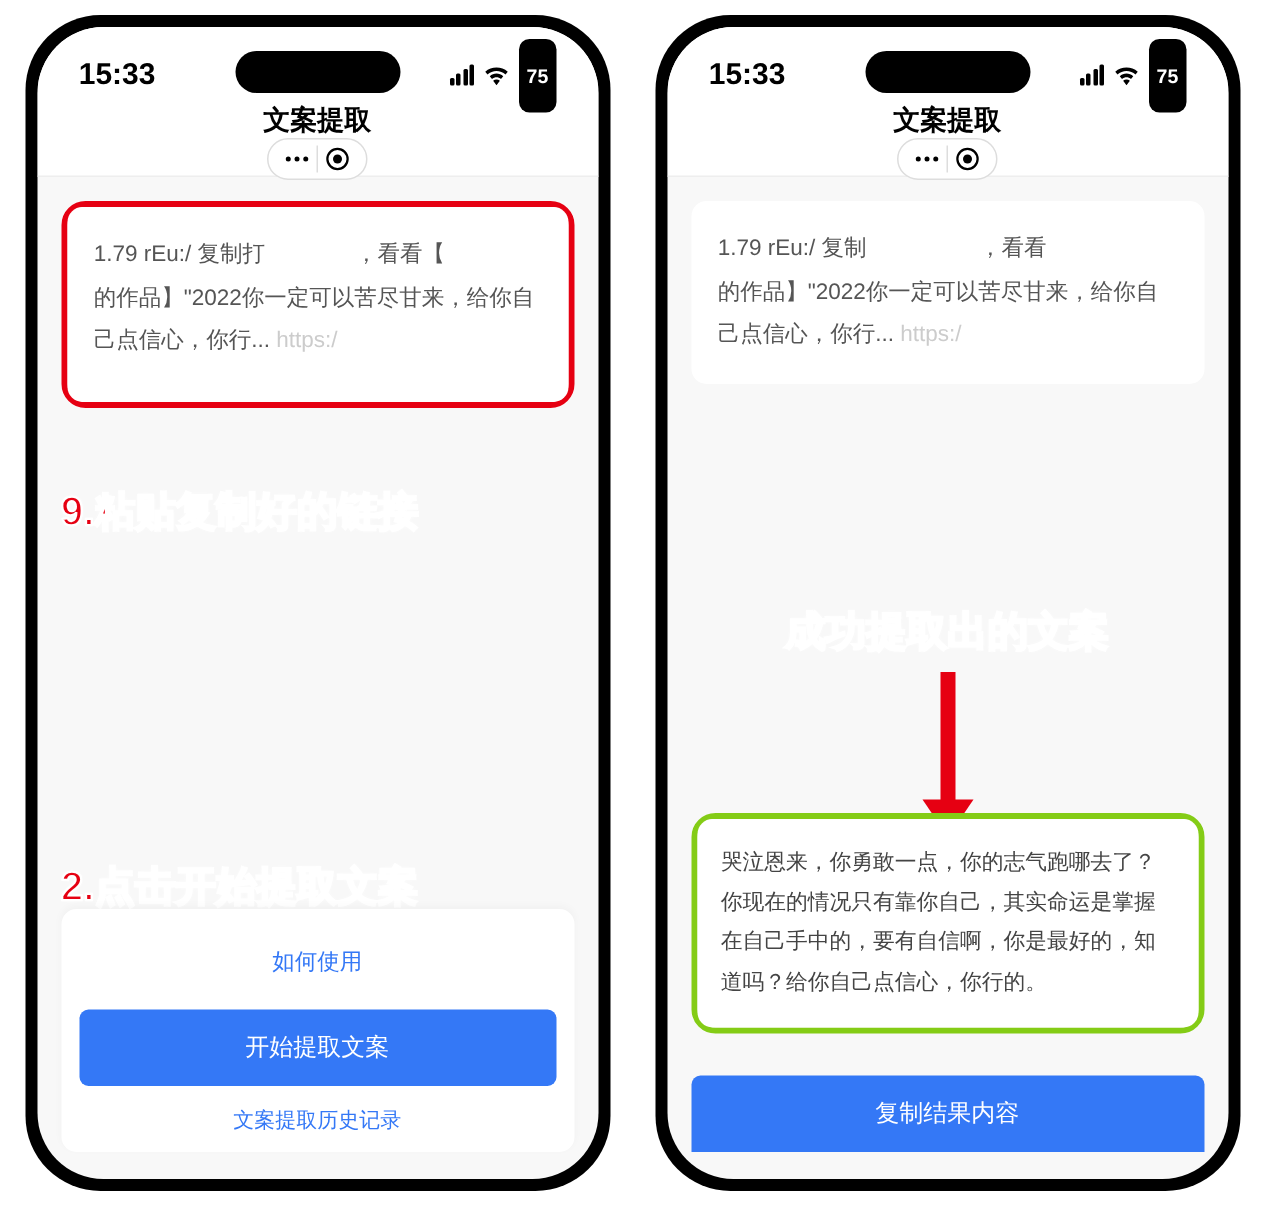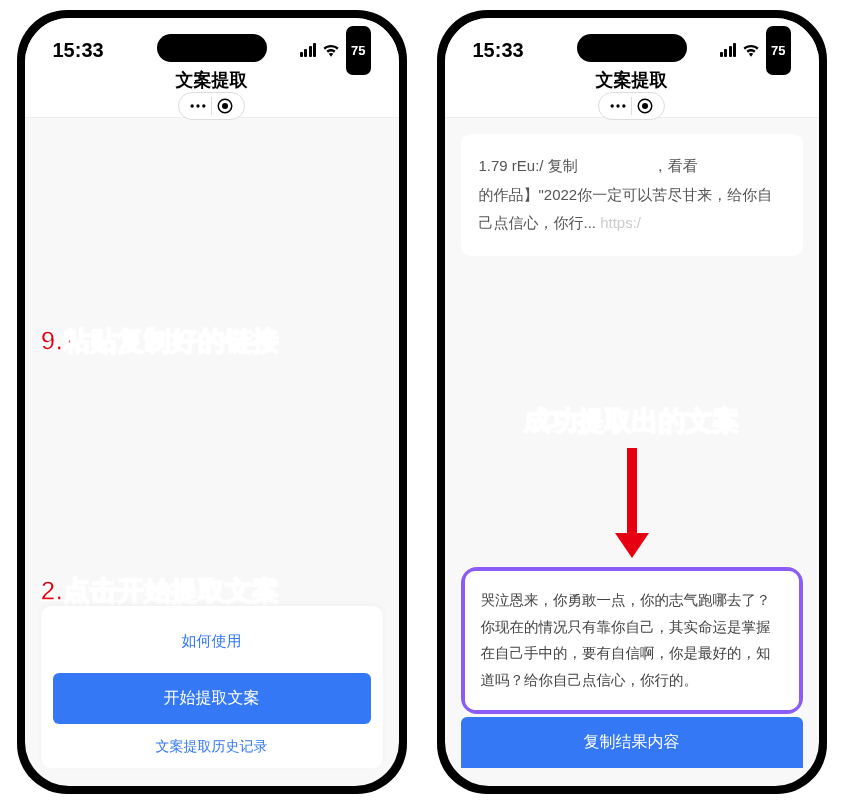--- a/index.html
+++ b/index.html
@@ -193,23 +193,23 @@
     }
     .result-card {
       background: #fff;
       border-radius: 10px;
       padding: 16px;
       font-size: 14.5px;
       line-height: 1.85;
       color: #444;
     }
     .result-wrap {
-      border: 4px solid #8b5cf6;
+      border: 4px solid #84cc16;
       border-radius: 16px;
-      margin-bottom: 3px;
+      margin-bottom: 28px;
     }
     .copy-btn-wrap { position:absolute; bottom: 18px; left: 16px; right: 16px;}
     .copy-btn {
       background: #3478f6;
       color: #fff;
       text-align: center;
       padding: 15px;
       border-radius: 6px 6px 0 0;
       font-size: 16px;
     }
@@ -253,20 +253,28 @@
         <div class="nav-divider"></div>
         <div class="nav-right-item">
             <svg width="18" height="18" viewBox="0 0 24 24">
               <circle cx="12" cy="12" r="9" fill="none" stroke="#000" stroke-width="2"></circle>
               <circle cx="12" cy="12" r="4" fill="#000"></circle>
             </svg>
           </div>
       </div>
     </div>
 
+    <div class="content">
+      <div class="highlight-red">
+        <div class="input-card">
+          <span>1.79 rEu:/ 复制打　　　　，看看【　　　　的作品】"2022你一定可以苦尽甘来，给你自己点信心，你行...</span>
+          <span class="faded">https:/</span>
+        </div>
+      </div>
+    </div>
 
     <div class="annotation ann1">9.粘贴复制好的链接</div>
     <div class="annotation ann2">2.点击开始提取文案</div>
 
     <div class="bottom-panel">
       <div class="how-to">如何使用</div>
       <div class="primary-btn">开始提取文案</div>
       <div class="history-link">文案提取历史记录</div>
     </div>
   </div>

